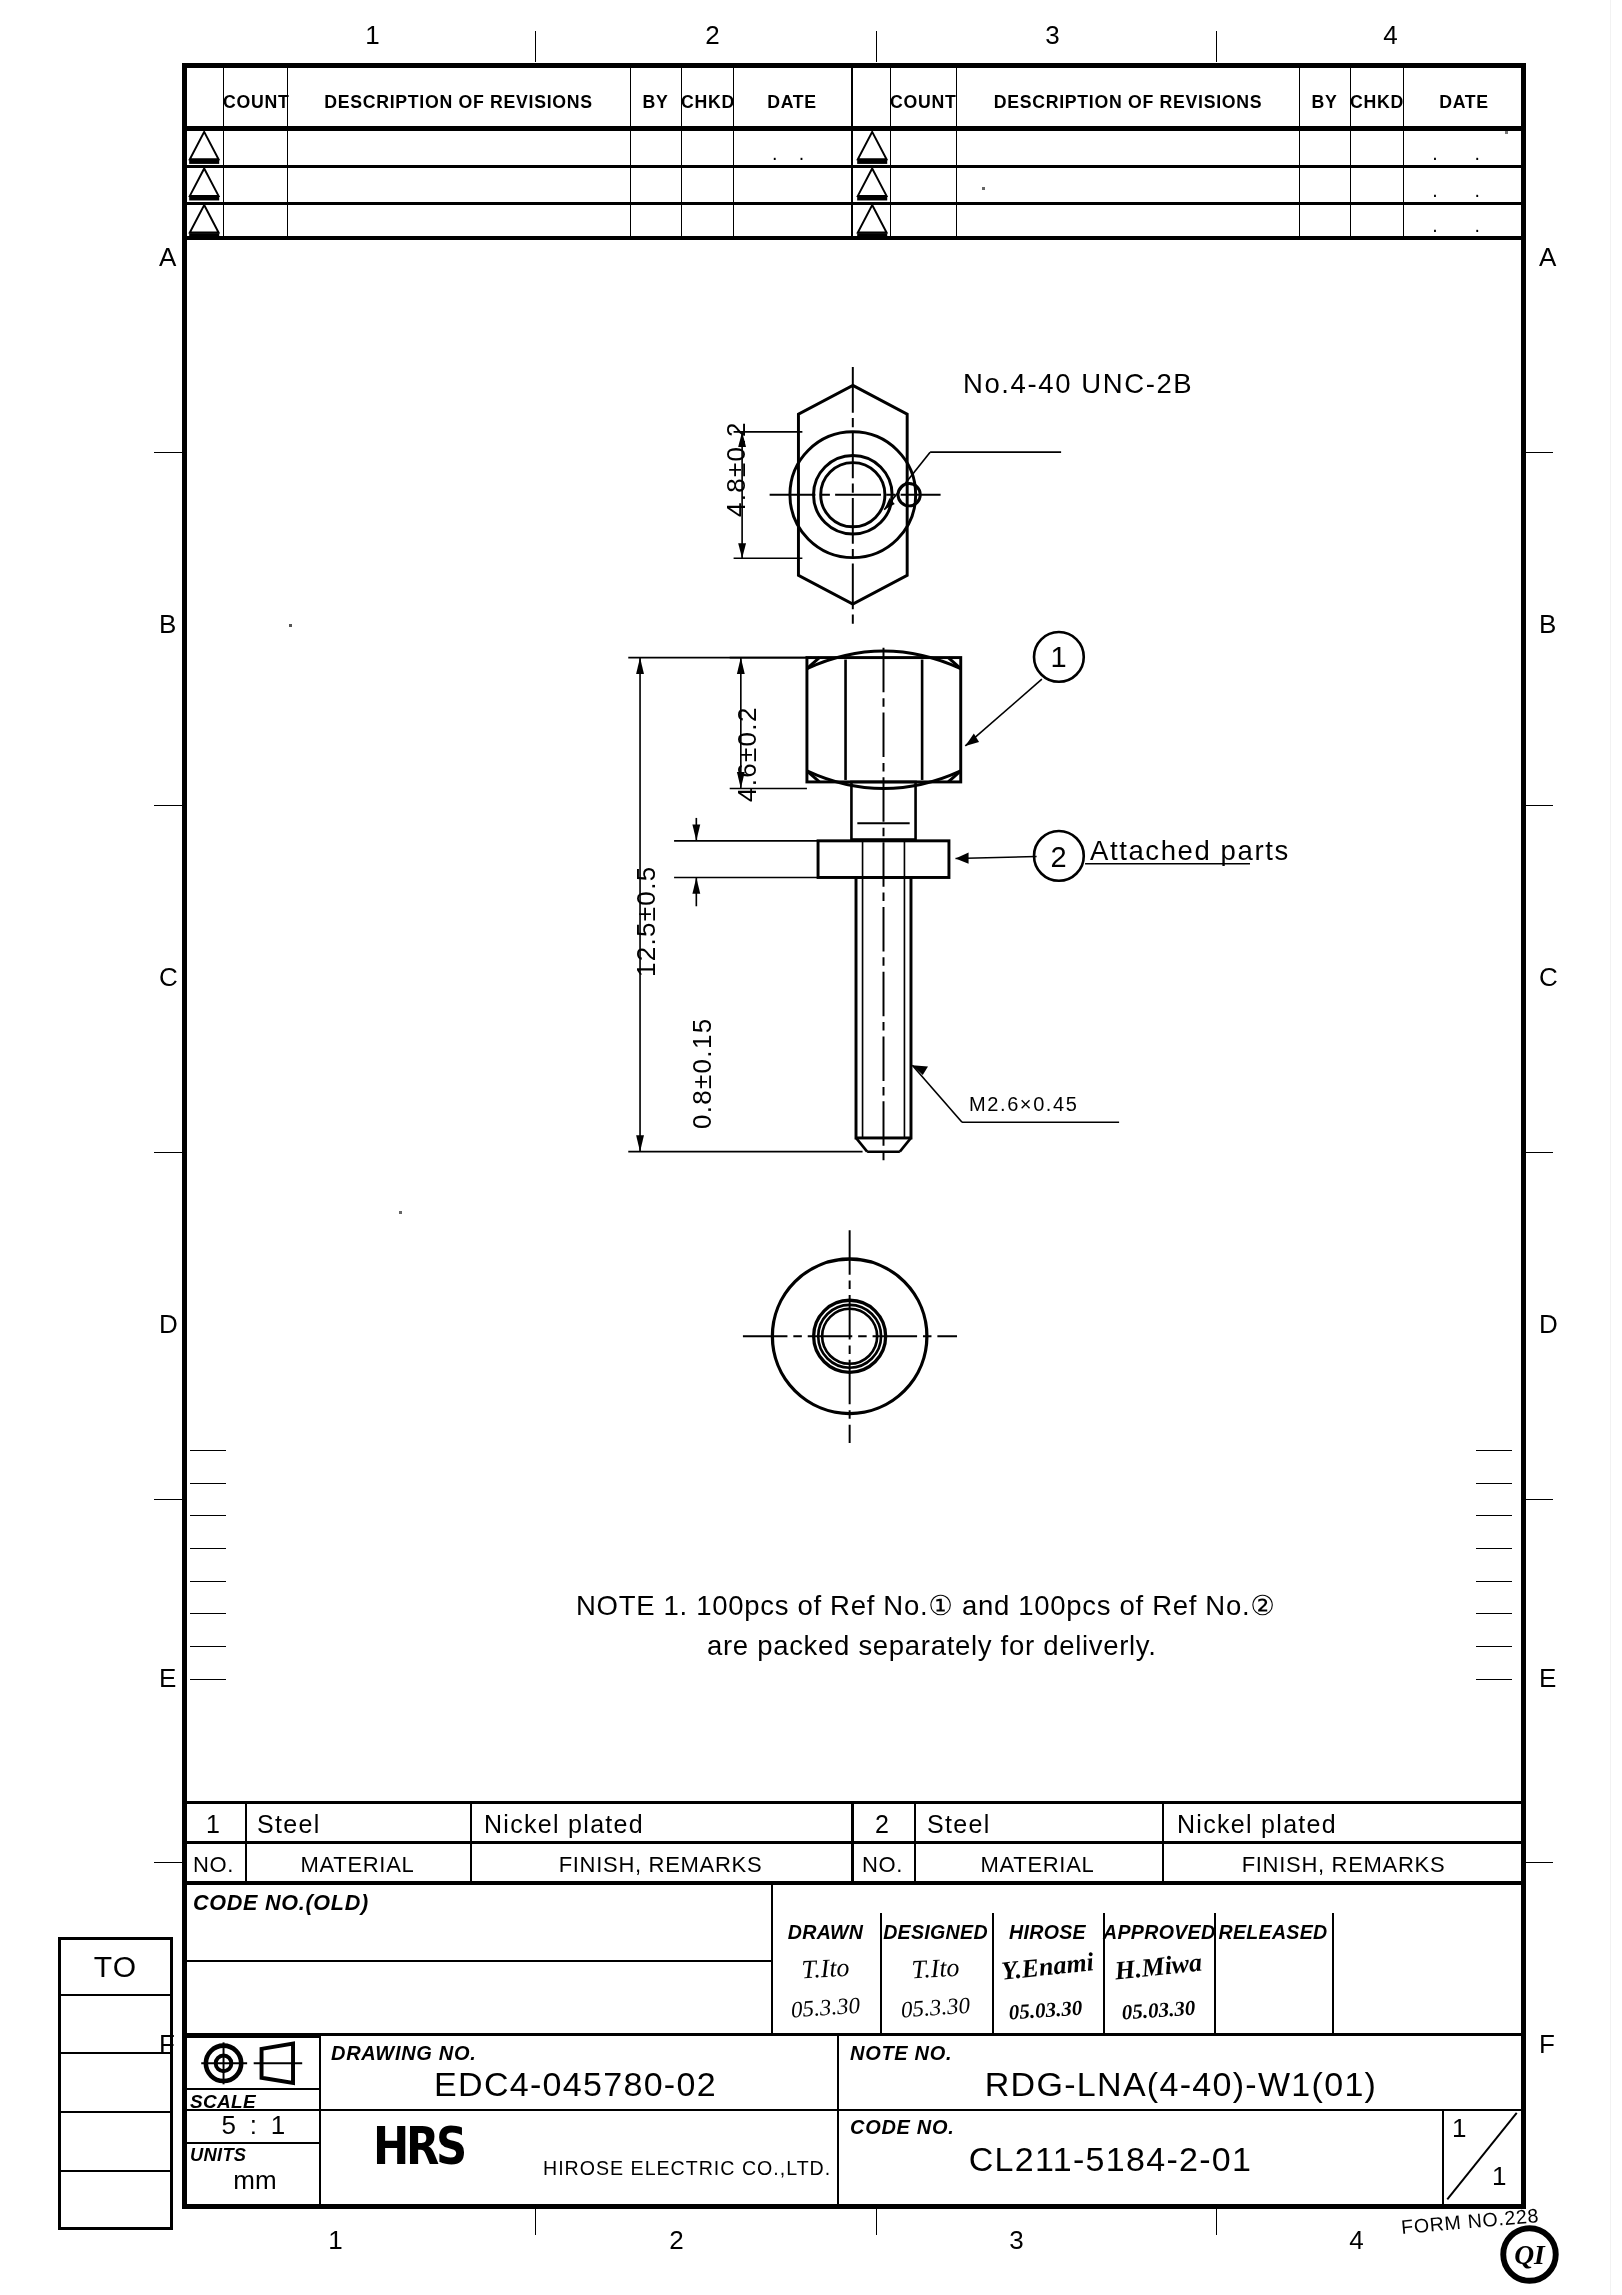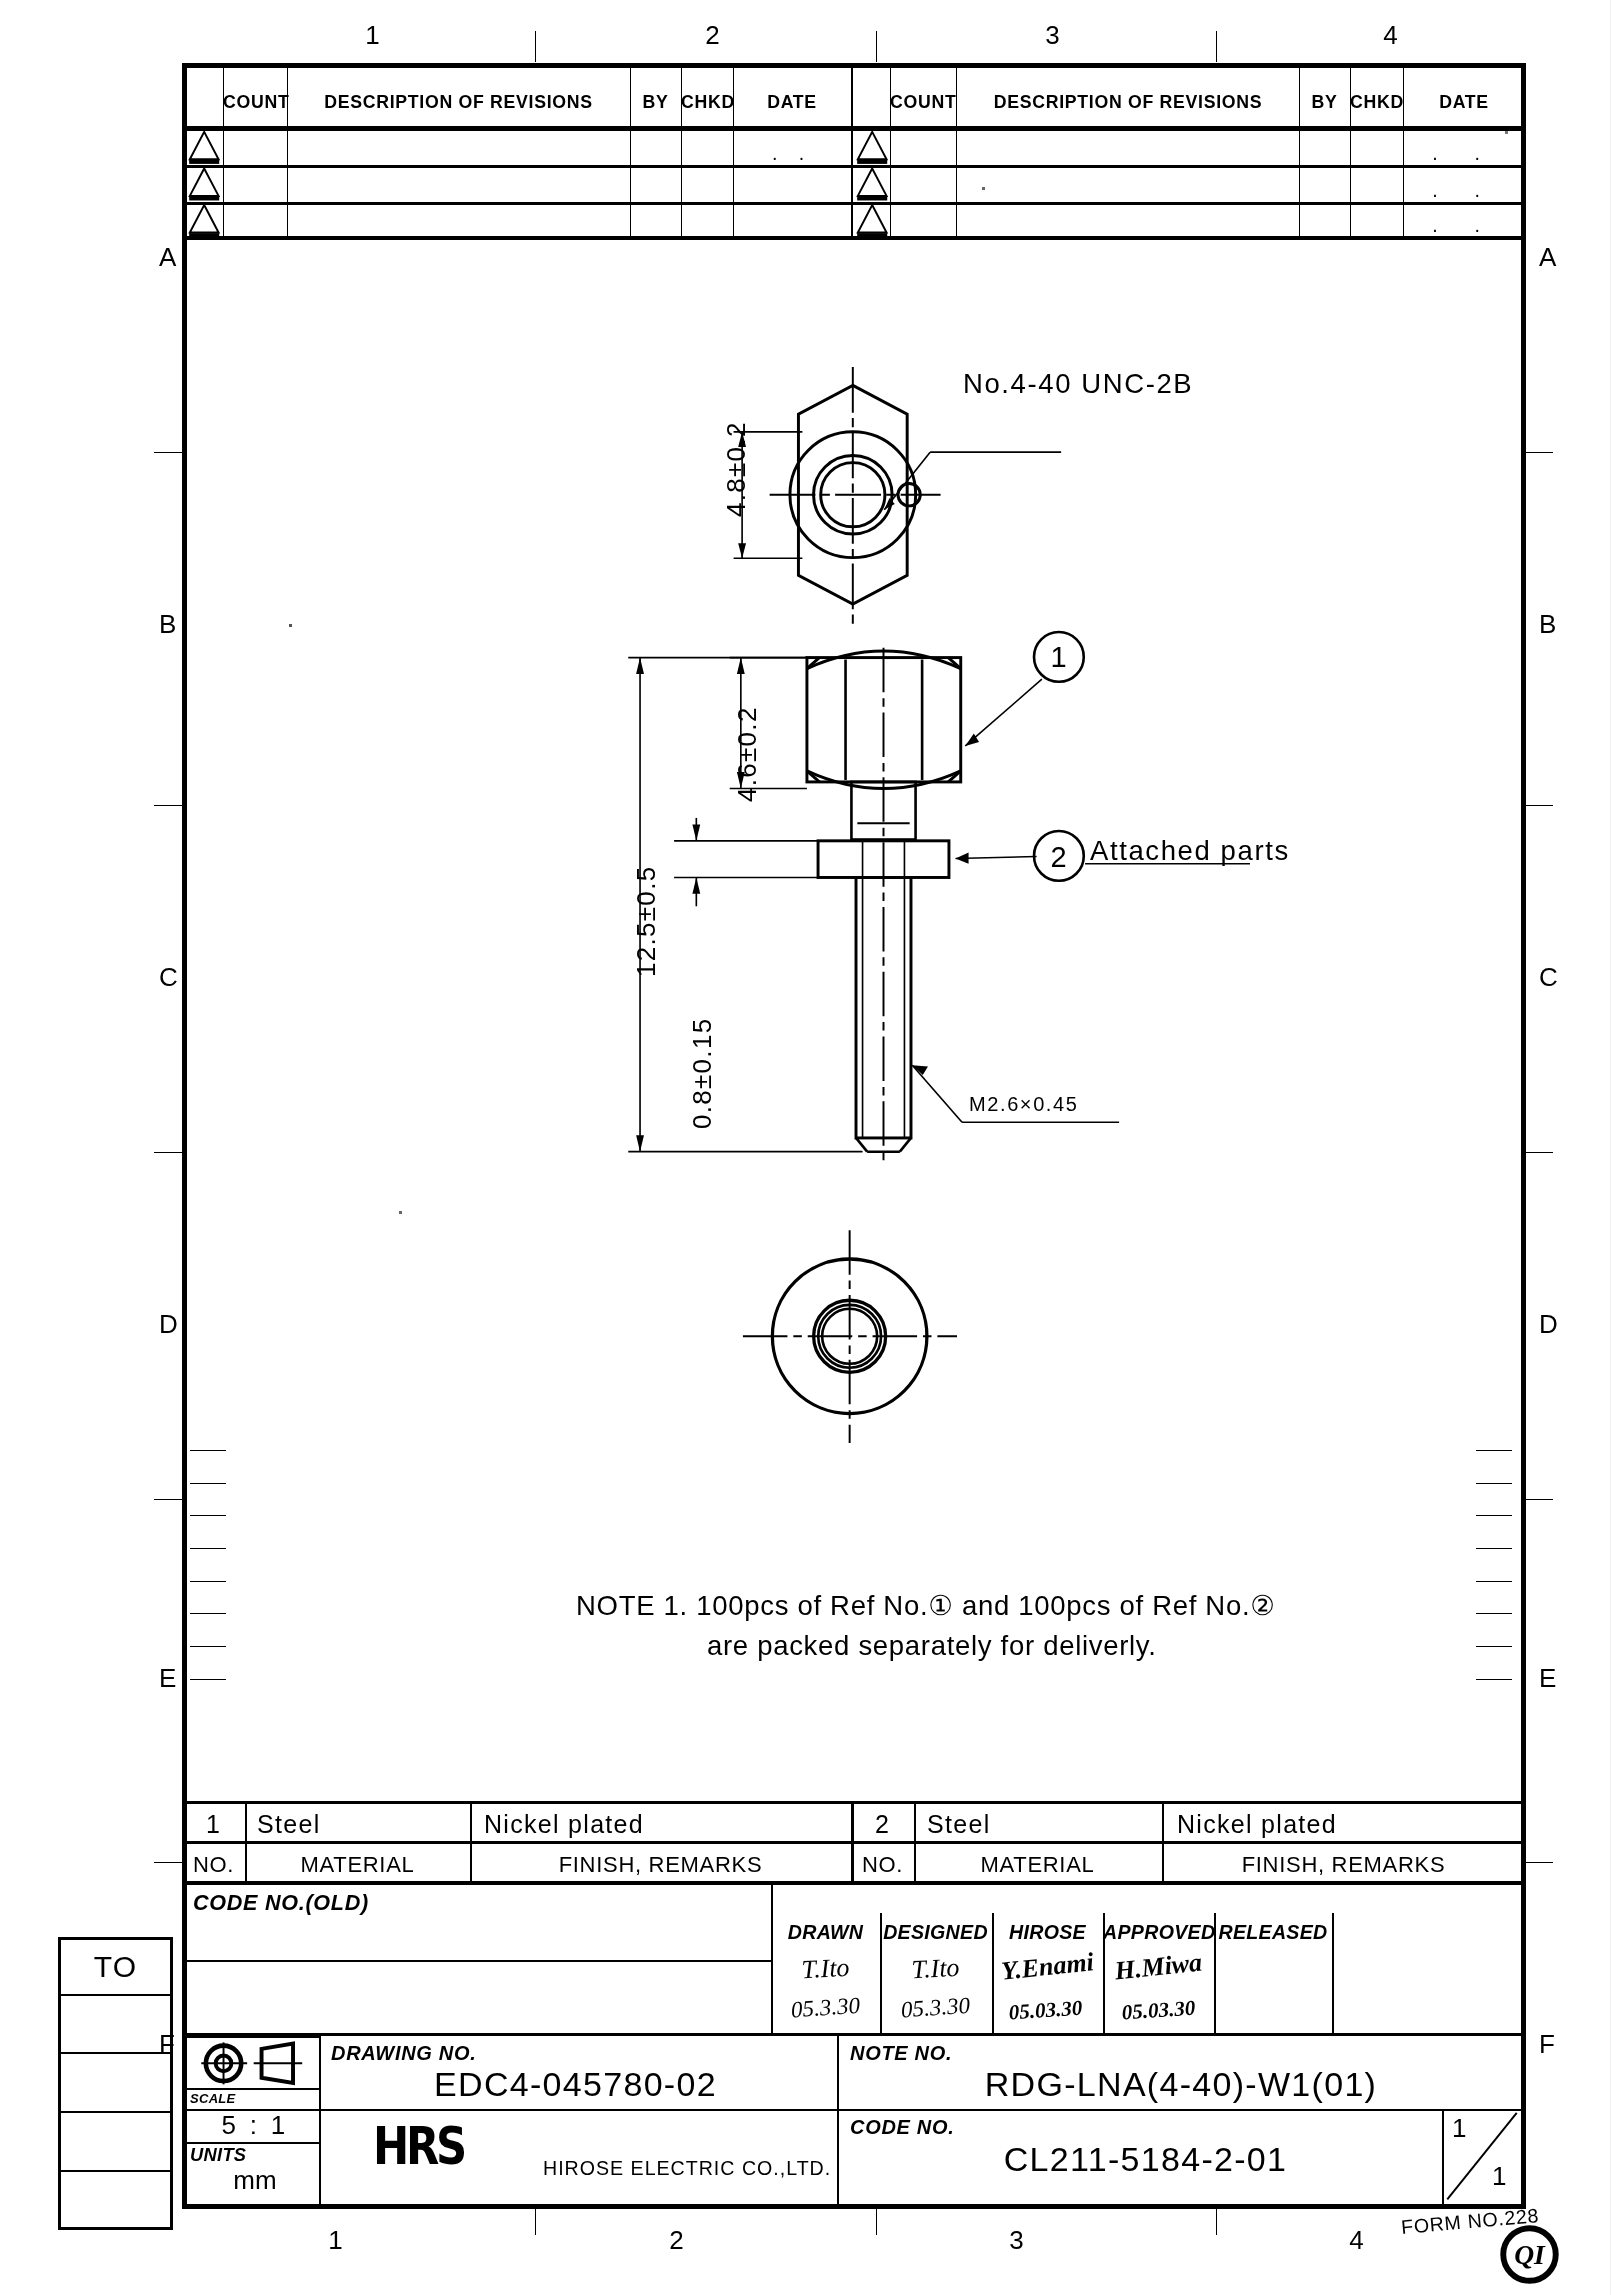--- a/index.html
+++ b/index.html
@@ -323,36 +323,36 @@
 
 <svg style="left:196px;top:2041px;width:118px;height:46px;" viewBox="0 0 180 70" width="118" height="46">
   <circle cx="42" cy="34" r="27" fill="none" stroke="#000" stroke-width="7"></circle>
   <circle cx="42" cy="34" r="12" fill="none" stroke="#000" stroke-width="6"></circle>
   <line x1="42" y1="2" x2="42" y2="66" stroke="#000" stroke-width="3"></line>
   <line x1="8" y1="34" x2="78" y2="34" stroke="#000" stroke-width="3"></line>
   <polygon points="100,12 148,4 148,64 100,56" fill="none" stroke="#000" stroke-width="6"></polygon>
   <line x1="88" y1="34" x2="162" y2="34" stroke="#000" stroke-width="3"></line>
 </svg>
 
-<div class="tx lbl" style="left:190px;top:2092px;font-size:13px;">SCALE</div>
+<div class="tx lbl" style="left:190px;top:2092px;font-size:19px;">SCALE</div>
 <div class="tx ctr" style="left:196px;top:2112px;width:118px;font-size:26px;letter-spacing:3.3px;">5 : 1</div>
 <div class="tx lbl" style="left:190px;top:2146px;font-size:18.3px;">UNITS</div>
 <div class="tx ctr" style="left:196px;top:2167px;width:118px;font-size:26px;">mm</div>
 
 <div class="tx lbl" style="left:331px;top:2043px;font-size:20px;letter-spacing:0.7px;">DRAWING NO.</div>
 <div class="tx ctr" style="left:327px;top:2067px;width:497px;font-size:34px;letter-spacing:1.3px;">EDC4-045780-02</div>
 
 <div class="tx lbl" style="left:850px;top:2043px;font-size:20px;letter-spacing:0.7px;">NOTE NO.</div>
 <div class="tx ctr" style="left:844px;top:2067px;width:674px;font-size:34px;letter-spacing:1.3px;">RDG-LNA(4-40)-W1(01)</div>
 
 <div class="tx" style="left:365px;top:2121px;font-size:51px;font-weight:bold;letter-spacing:-3.9px;font-family:'DejaVu Sans',sans-serif;transform:scaleX(0.85);">HRS</div>
 <div class="tx" style="left:543px;top:2159px;font-size:19.6px;letter-spacing:1px;">HIROSE ELECTRIC CO.,LTD.</div>
 
 <div class="tx lbl" style="left:850px;top:2117px;font-size:20px;letter-spacing:0.7px;">CODE NO.</div>
-<div class="tx ctr" style="left:864px;top:2142px;width:563px;font-size:34px;letter-spacing:1.3px;">CL211-5184-2-01</div>
+<div class="tx ctr" style="left:829px;top:2142px;width:563px;font-size:34px;letter-spacing:1.3px;">CL211-5184-2-01</div>
 
 <svg style="left:1442px;top:2109px;width:80px;height:95px;" viewBox="0 0 122 145" width="80" height="95">
   <line x1="8" y1="138" x2="114" y2="6" stroke="#000" stroke-width="3"></line>
 </svg>
 <div class="tx" style="left:1452px;top:2115px;font-size:26px;">1</div>
 <div class="tx" style="left:1492px;top:2163px;font-size:26px;">1</div>
 
 <div class="tx" style="left:1401px;top:2212px;font-size:19.6px;letter-spacing:0.7px;transform:rotate(-5deg);">FORM NO.228</div>
 <svg style="left:1498px;top:2223px;width:63px;height:63px;" viewBox="0 0 96 96" width="63" height="63">
   <circle cx="48" cy="48" r="40" fill="none" stroke="#000" stroke-width="9"></circle>

